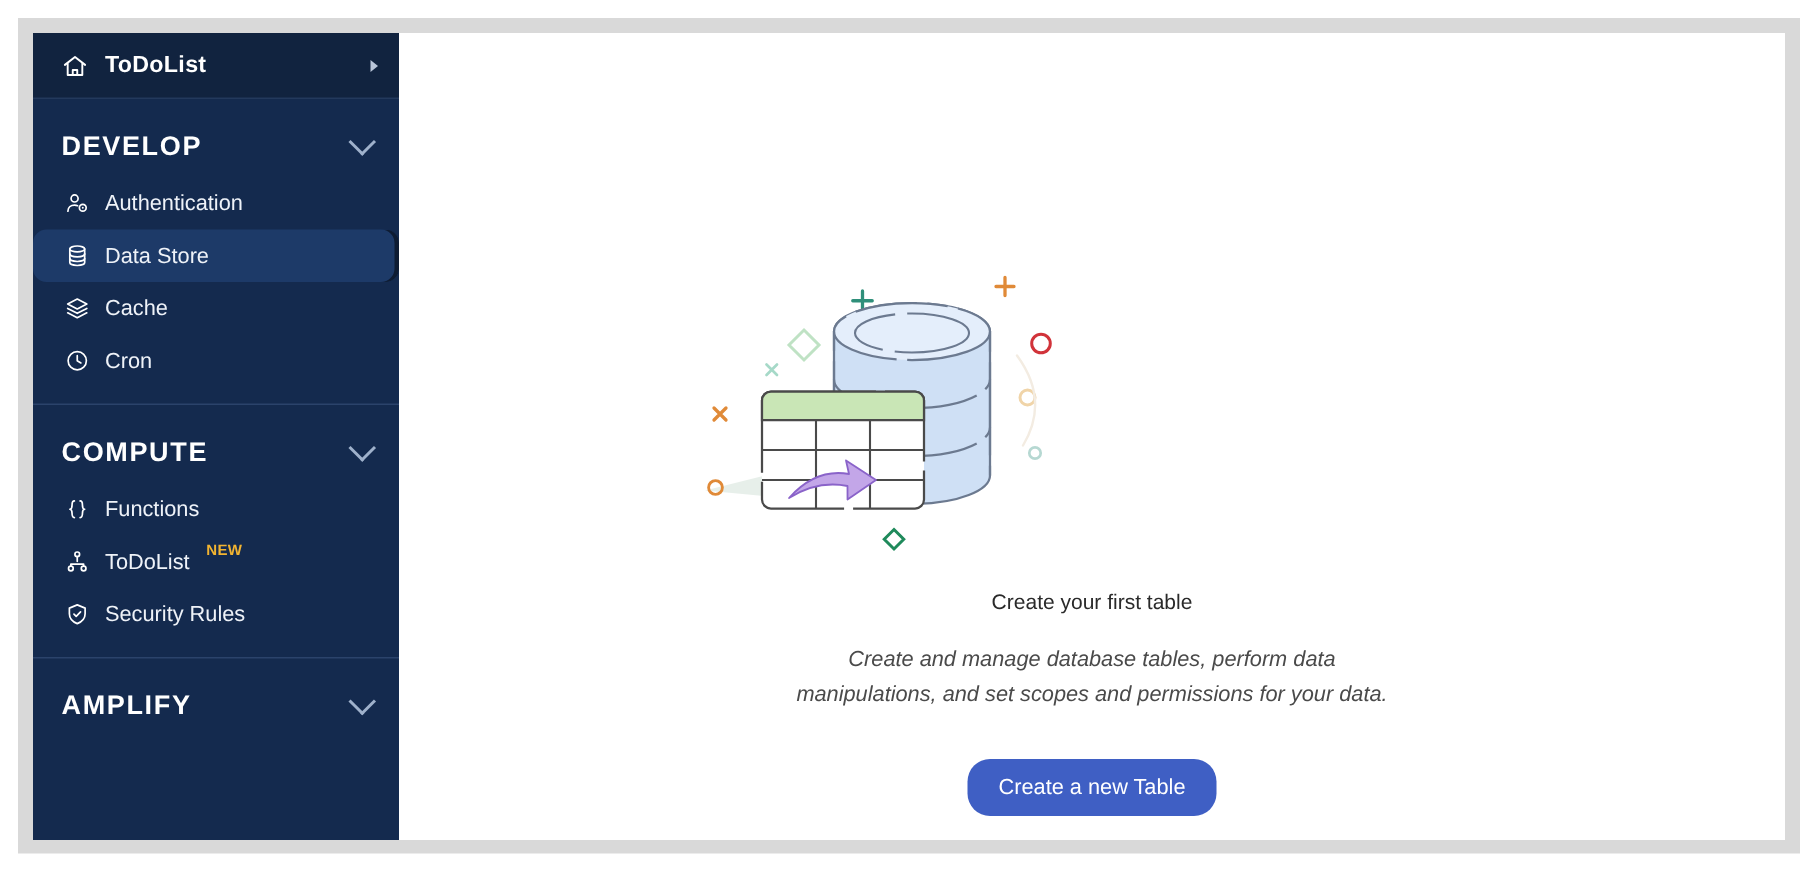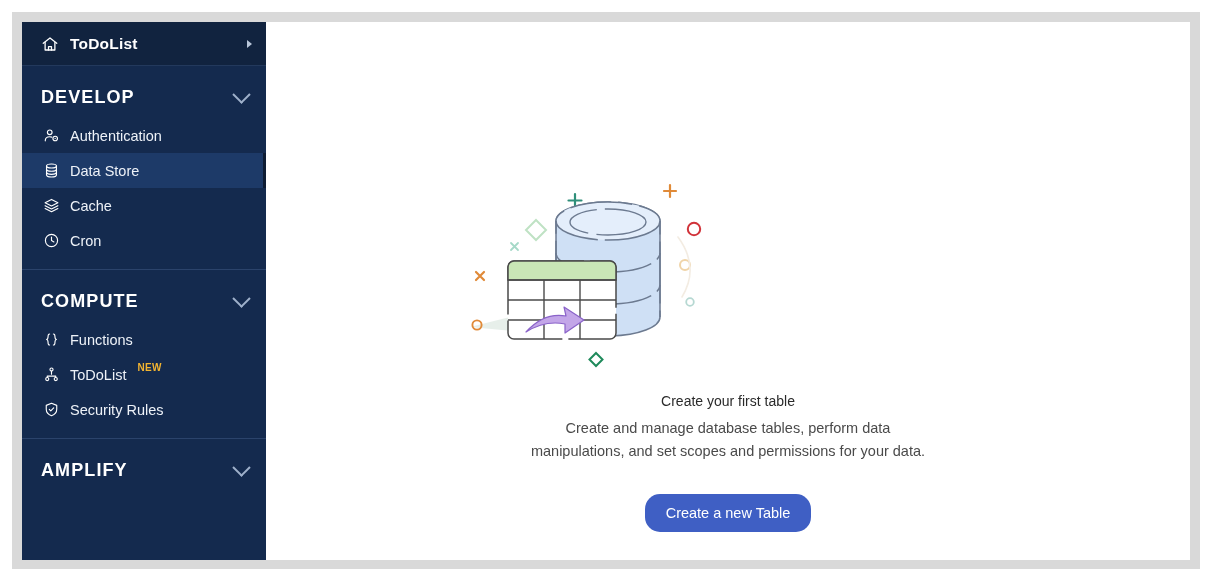--- a/index.html
+++ b/index.html
@@ -99,20 +99,21 @@
   }
   .sb-item .ico {
     width: 20px; height: 20px;
     margin-right: 9px;
     flex: 0 0 20px;
     display: flex; align-items: center; justify-content: center;
   }
   .sb-item.active {
     background: #1d3a68;
     box-shadow: inset -3px 0 0 #0e1c33;
+    border-radius: 9px;
   }
   .sb-item .lbl { white-space: nowrap; }
   .badge-new {
     font-size: 10px;
     font-weight: 700;
     color: #f2b431;
     margin-left: 11px;
     align-self: flex-start;
     margin-top: 5px;
     letter-spacing: .3px;
@@ -142,23 +143,23 @@
   #es-title {
     font-size: 14px;
     color: #2a2a2a;
     font-weight: 400;
     margin-top: 16px;
   }
   #es-desc {
     font-size: 14.5px;
     color: #4a4a4a;
     line-height: 1.62;
-    margin-top: 8px;
+    margin-top: 20px;
     width: 420px;
-    margin-left: auto; margin-right: auto;
+    margin-left: auto; margin-right: auto; font-style: italic;
   }
   #create-btn {
     margin-top: 30px;
     display: inline-block;
     background: #3f5fc4;
     color: #ffffff;
     font-size: 14.5px;
     border: none;
     border-radius: 15px;
     padding: 11px 21px;

